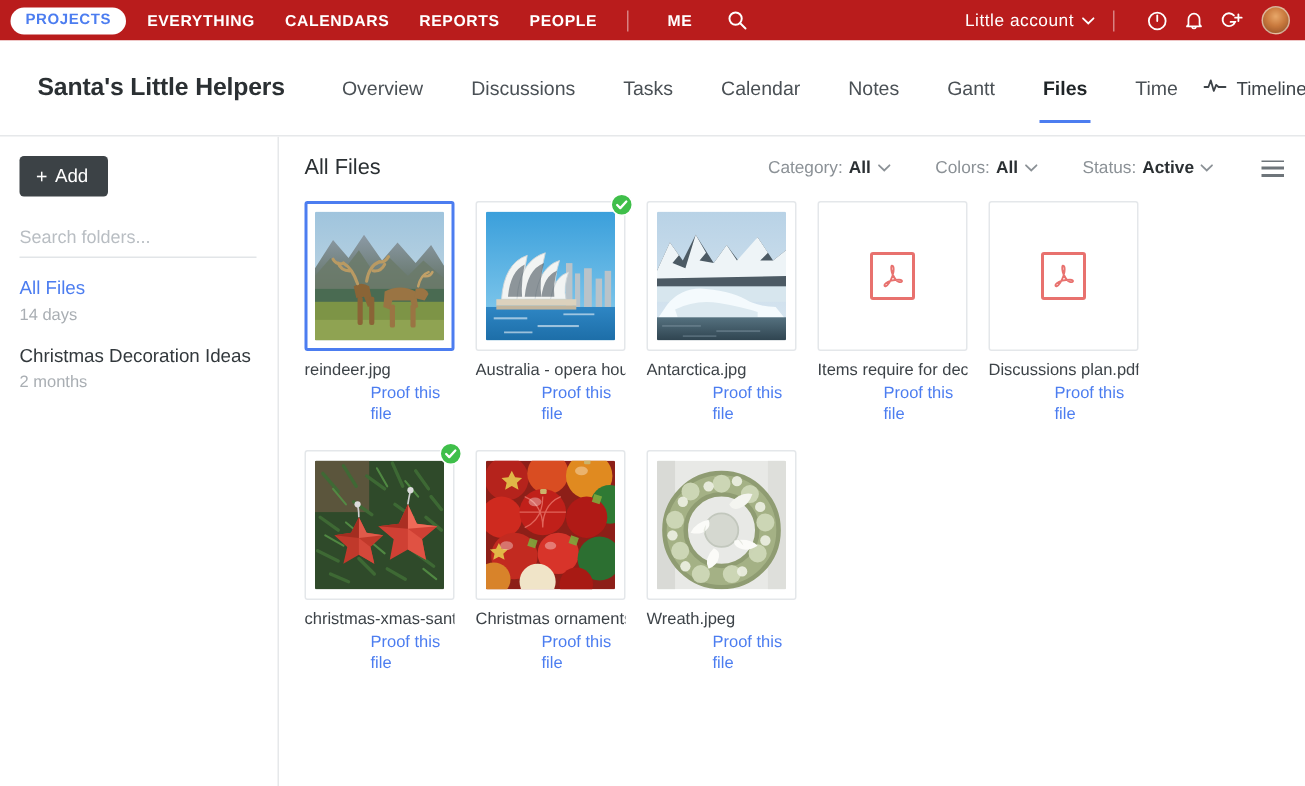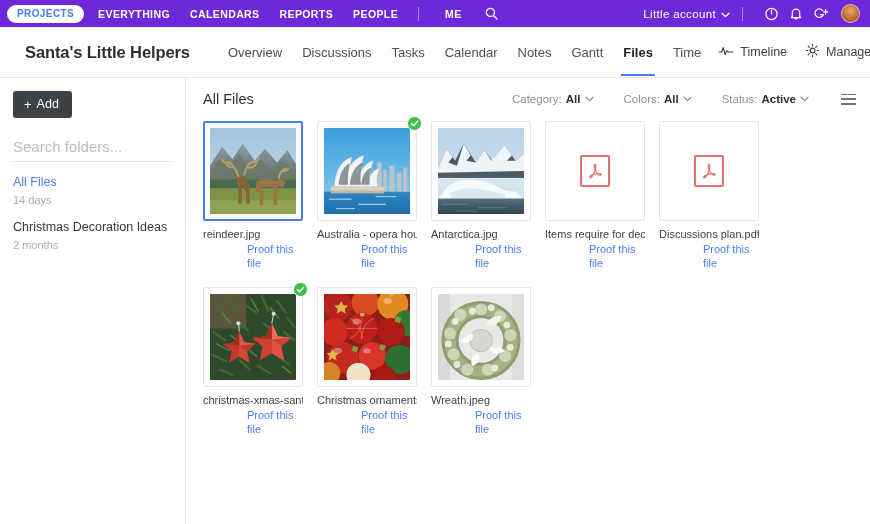--- a/index.html
+++ b/index.html
@@ -7,21 +7,21 @@
     width: 870px; height: 524px;
     font-family: "Liberation Sans", sans-serif;
     background: #ffffff;
     overflow: hidden;
     -webkit-font-smoothing: antialiased;
   }
 
   
   .topbar {
     height: 27px;
-    background: #6d28d9;
+    background: #b91c1c;
     display: flex;
     align-items: center;
     padding: 0 10px 0 7px;
     color: #ffffff;
     font-size: 11px;
     letter-spacing: .35px;
   }
   .top-left { display: flex; align-items: center; gap: 0; }
   .top-pill {
     background: #ffffff;
@@ -65,40 +65,40 @@
   }
   .avatar {
     width: 19px; height: 19px; border-radius: 50%;
     margin-left: 9px; cursor: pointer; overflow: hidden;
     background: radial-gradient(circle at 50% 35%, #e8a86a 0%, #c97a3e 45%, #8c4a22 100%);
     border: 1px solid rgba(255,255,255,.5);
   }
 
   
   .projhdr {
-    height: 51px;
+    height: 64px;
     background: #ffffff;
     display: flex;
     align-items: center;
     padding: 0 12px 0 13px;
     border-bottom: 1px solid #e6e8ea;
     position: relative;
   }
   .hamburger {
     width: 16px; height: 12px;
     display: flex; flex-direction: column; justify-content: space-between;
     cursor: pointer; margin-right: 12px;
   }
   .hamburger span { display: block; height: 1.6px; background: #3d4348; border-radius: 1px; }
   .proj-title {
     font-size: 16.5px; color: #2b3033; font-weight: bold;
     letter-spacing: -.1px; margin-right: 30px; white-space: nowrap;
     cursor: pointer;
   }
-  .proj-tabs { display: flex; align-items: center; gap: 4px; height: 47px; }
+  .proj-tabs { display: flex; align-items: center; gap: 16px; height: 47px; }
   .proj-tab {
     font-size: 13px; color: #4a5055; padding: 0 8px;
     height: 47px; display: flex; align-items: center; cursor: pointer;
     white-space: nowrap; position: relative;
   }
   .proj-tab.active { color: #1f2427; font-weight: bold; }
   .proj-tab.active::after {
     content: ""; position: absolute; left: 6px; right: 6px; bottom: 0;
     height: 2px; background: #4c7df0;
   }
@@ -124,21 +124,21 @@
     border: none; border-radius: 3px;
     font-size: 12.5px; font-family: inherit;
     padding: 6px 13px 7px 11px;
     cursor: pointer; display: inline-flex; align-items: center; gap: 5px;
   }
   .add-btn .plus { font-size: 13px; line-height: 1; font-weight: normal; }
   .search-folders {
     margin-top: 17px;
     width: 100%;
     border: none; border-bottom: 1px solid #e2e5e8;
-    font-size: 15px; font-family: inherit;
+    font-size: 12px; font-family: inherit;
     color: #b91c1c; padding: 3px 0 6px;
     outline: none; background: transparent;
   }
   .search-folders::placeholder { color: #b9bec3; }
   .folder-list { margin-top: 12px; }
   .folder-item { margin-bottom: 13px; cursor: pointer; }
   .folder-name { font-size: 12.5px; color: #32383c; line-height: 1.35; }
   .folder-item.active .folder-name { color: #4c7df0; }
   .folder-meta { font-size: 11px; color: #a9aeb3; margin-top: 3px; }
 

